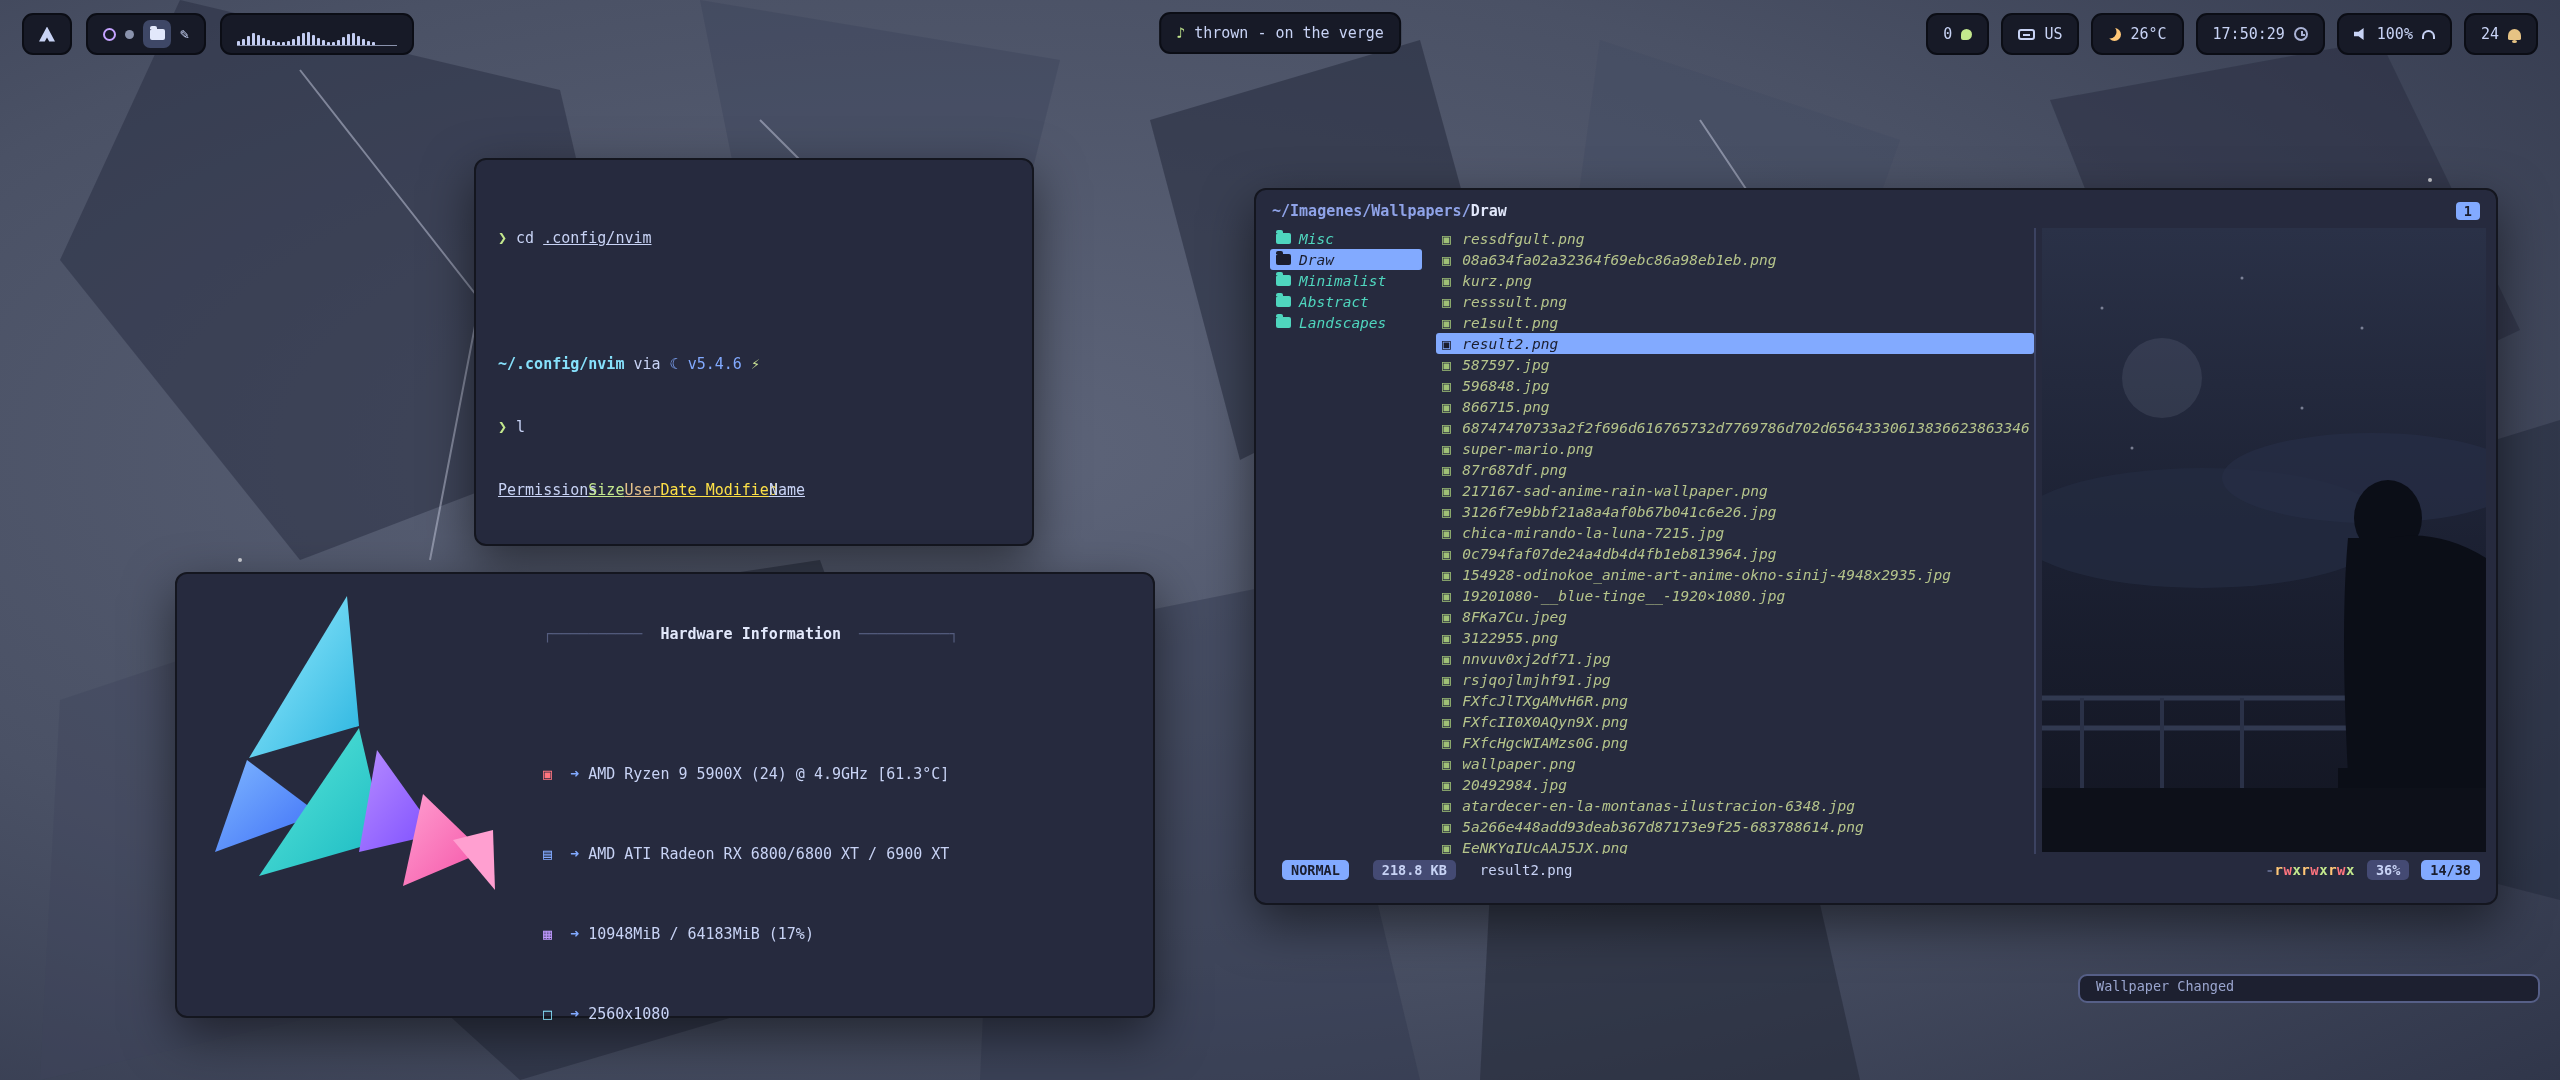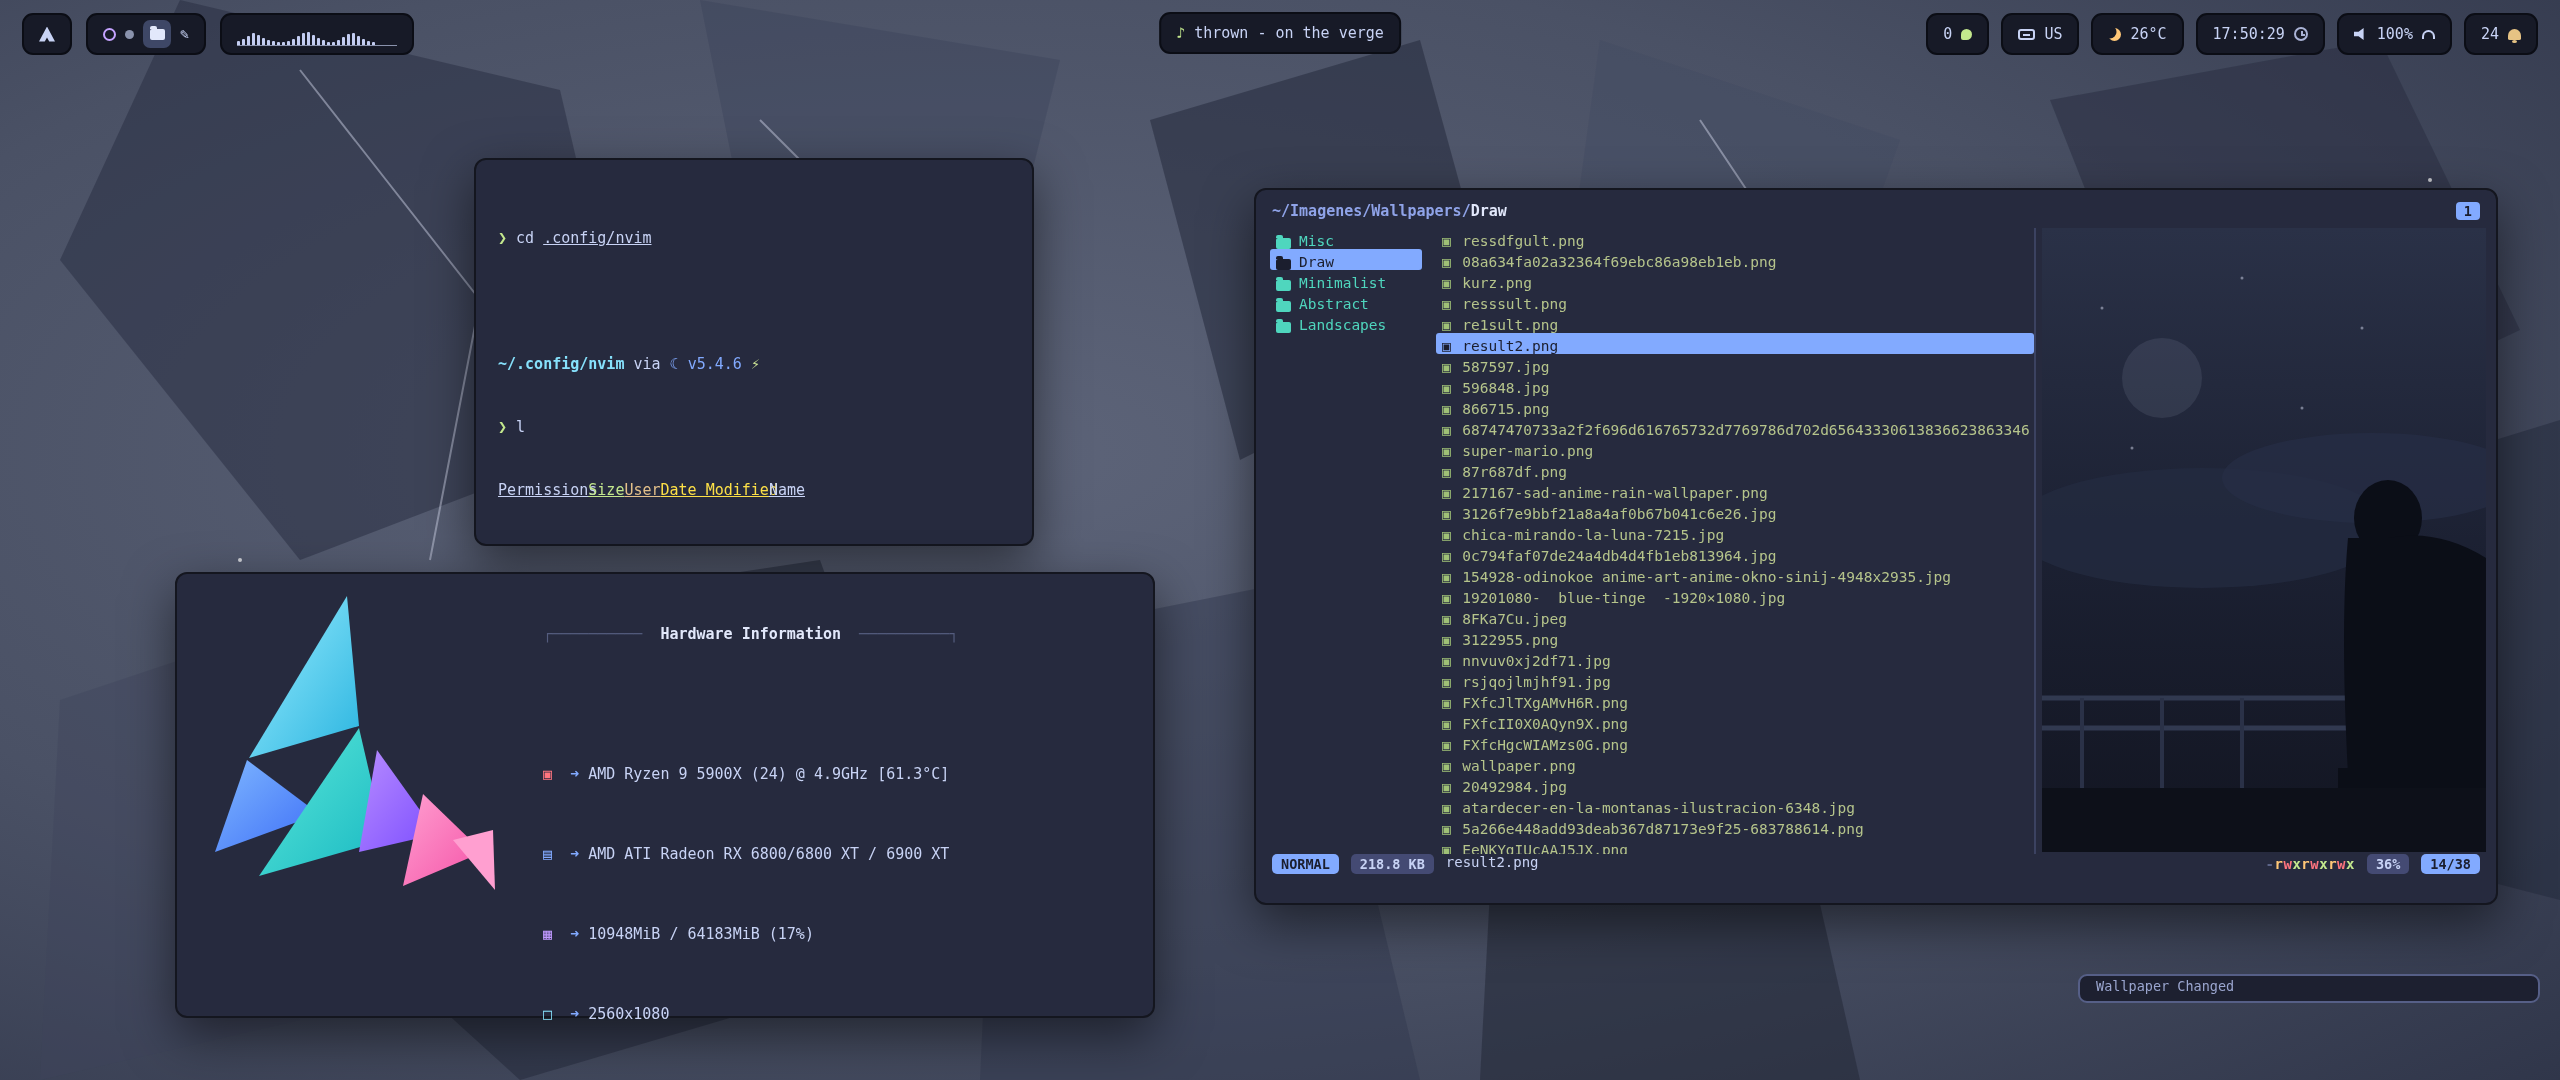--- a/index.html
+++ b/index.html
@@ -83,29 +83,29 @@
   
   .fm { left:1254px; top:188px; width:1244px; height:717px; }
   .fm-header { display:flex; align-items:center; padding:12px 16px 6px; font-size:15px; }
   .path-pre { color:#8fa3e8; font-weight:bold; }
   .path-cur { color:#e2e8fb; font-weight:bold; }
   .tab-badge { margin-left:auto; background:#82aaff; color:#1b1e2e; font-weight:bold;
     border-radius:4px; padding:1px 8px; font-size:13.5px; }
   .fm-body { display:flex; height:628px; padding:2px 10px 0 14px; overflow:hidden; }
   .fm-dirs { width:152px; flex:none; }
   .fm-files { flex:1; overflow:hidden; margin-left:14px; }
-  .fm-row { display:flex; gap:8px; align-items:flex-end; height:21px; font-size:14.5px;
-    white-space:pre; overflow:hidden; padding:0 6px; border-radius:3px; }
+  .fm-row { display:flex; gap:8px; align-items:center; height:21px; font-size:14.5px;
+    white-space:pre; overflow:hidden; padding:0 6px; border-radius:3px;font-style:italic; }
   .dir-row { color:#4fd6be; }
   .file-row { color:#b5c48b; }
   .imgico { width:1.4ch; color:#9fc076; }
   .fm-row.selected { background:#82aaff; }
   .fm-row.selected, .fm-row.selected * { color:#1b1e2e !important; }
   .fm-preview { width:452px; flex:none; border-left:2px solid #3b4261; padding-left:6px; }
-  .fm-status { display:flex; align-items:flex-start; gap:12px; padding:0 16px; height:32px; font-size:14px; }
+  .fm-status { display:flex; align-items:center; gap:24px; padding:0 16px; height:32px; font-size:14px;margin-left:10px; }
   .badge { padding:2px 9px; border-radius:5px; font-weight:bold; font-size:13.5px; }
   .badge-mode, .badge-pos { background:#82aaff; color:#1b1e2e; }
   .badge-size, .badge-scroll { background:#444a73; color:#c8d3f5; }
   .fm-status-right { margin-left:auto; display:flex; gap:12px; align-items:center; }
   .permchars { letter-spacing:.5px; font-weight:bold; }
 
   
   .notif { position:absolute; right:20px; top:974px; width:462px; background:#1d2030;
     border:2px solid #565f87; border-radius:9px; padding:2px 16px; z-index:6; }
   .notif-title { color:#9aa5ce; font-size:13.5px; margin-bottom:5px; }

